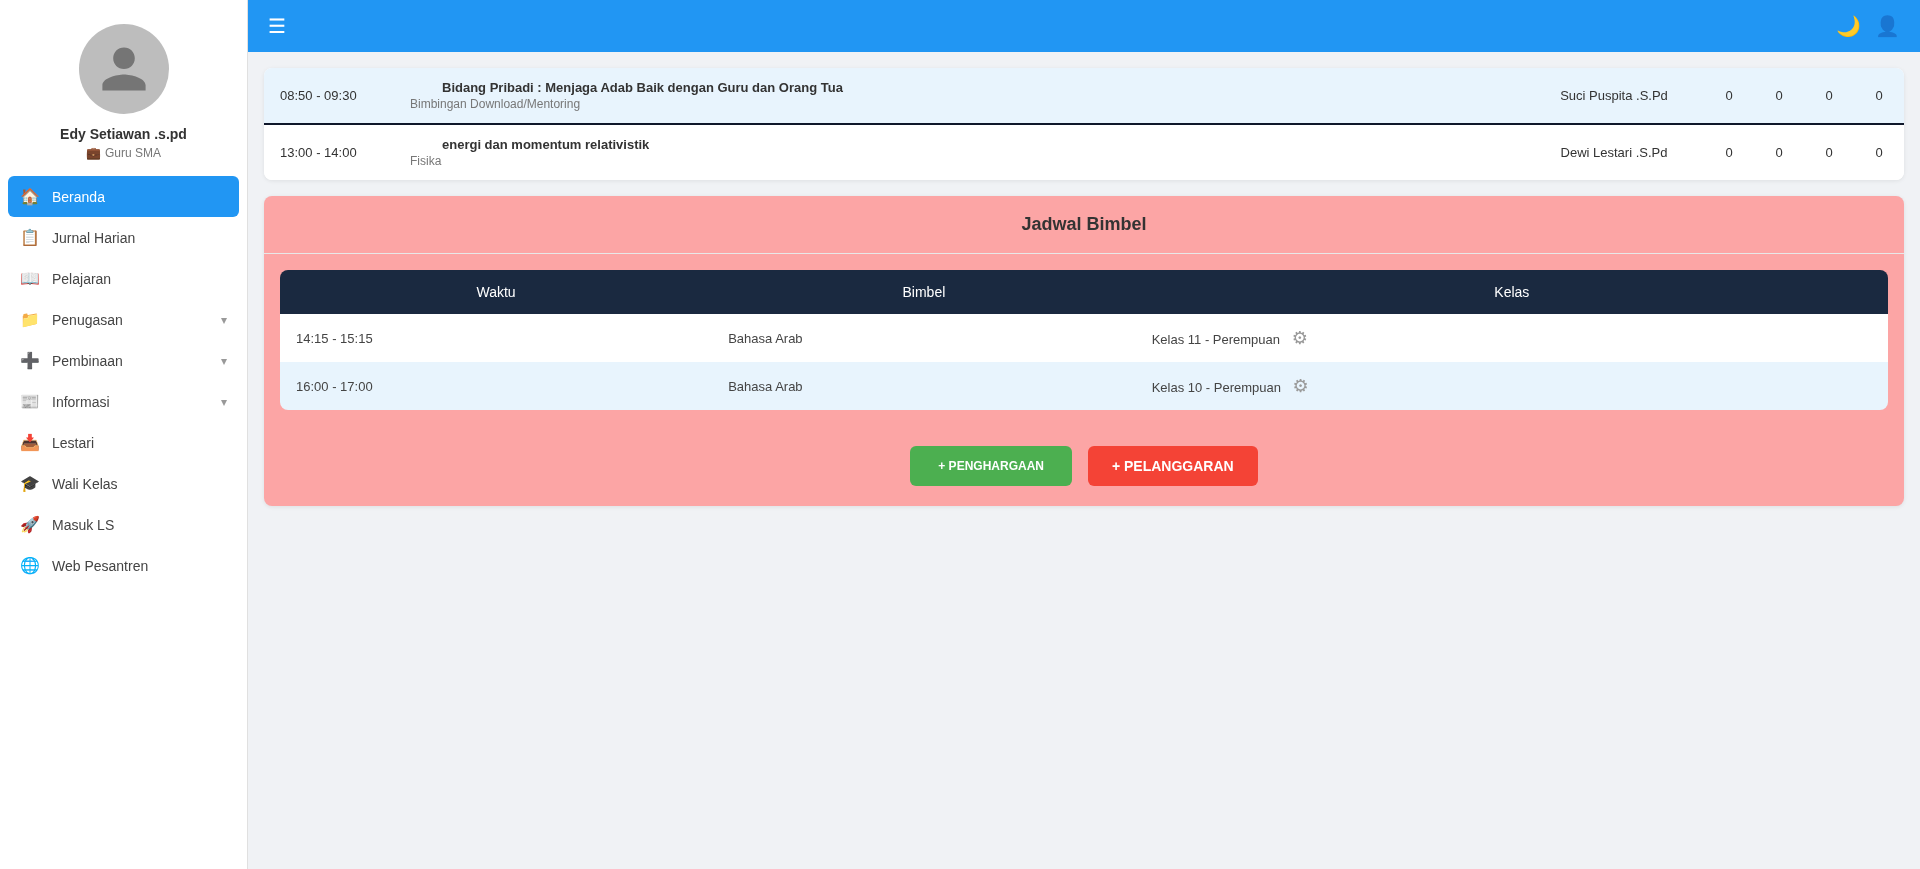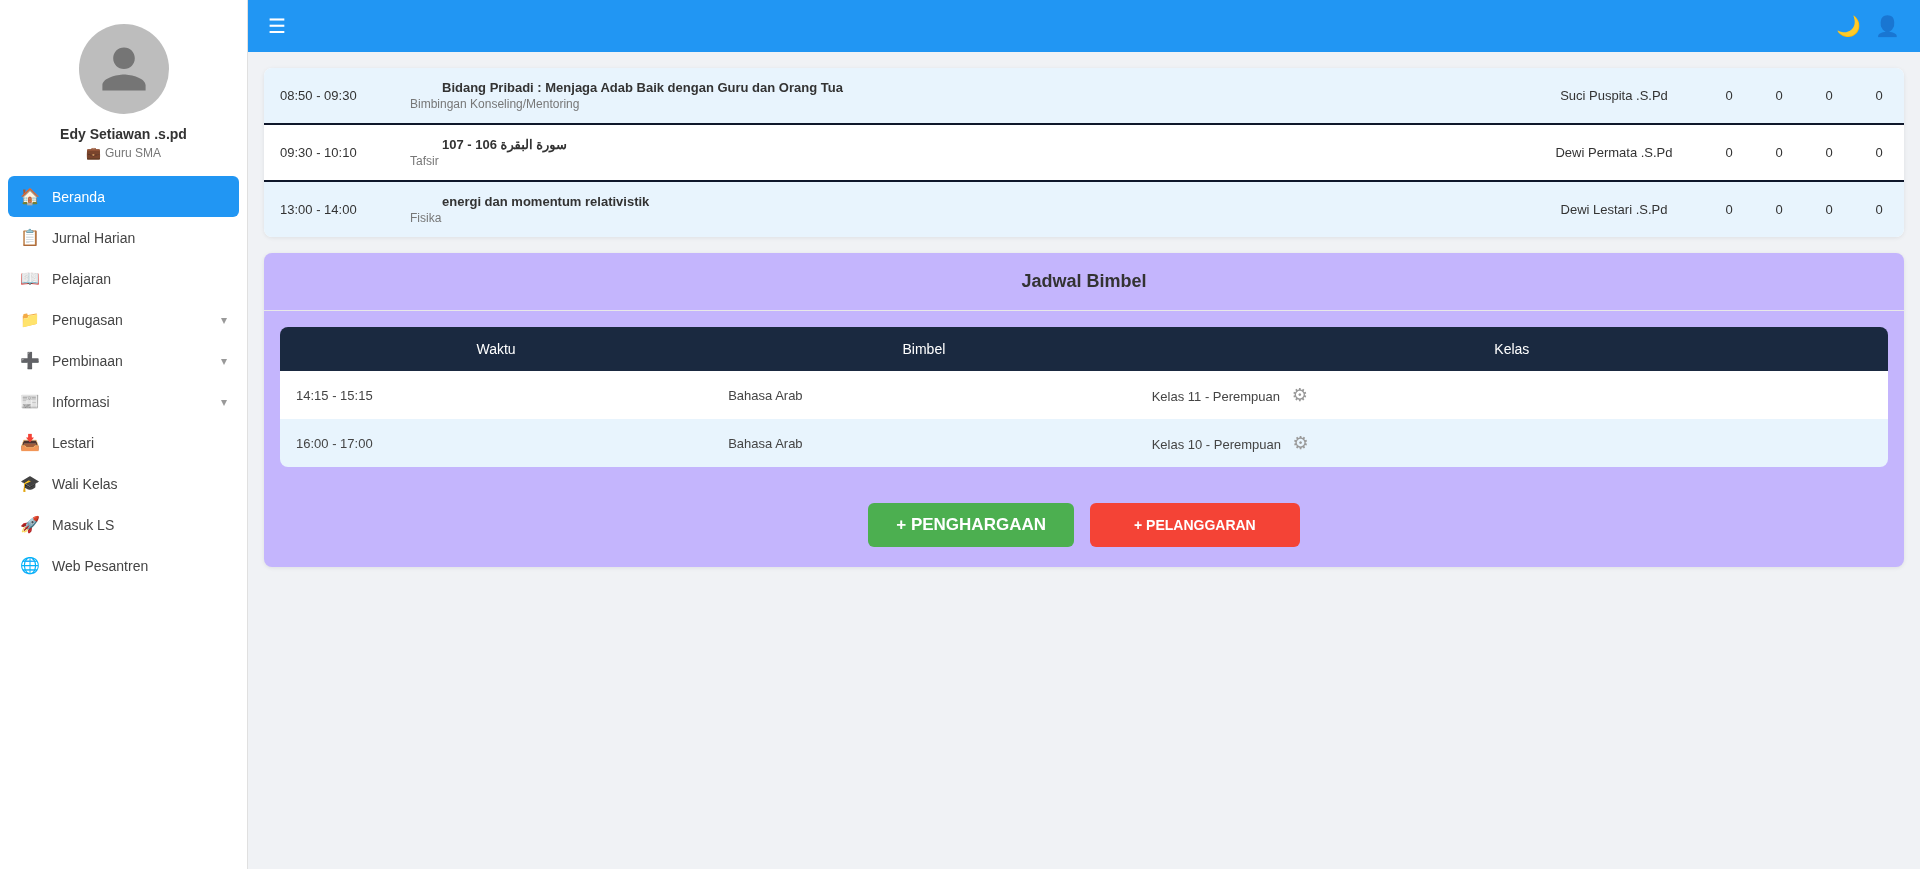--- a/index.html
+++ b/index.html
@@ -132,21 +132,21 @@
     .schedule-table tr:nth-child(even) { background: #fff; }
 
     .subject-name { font-weight: 600; font-size: 13px; color: #333; padding-left: 32px; }
     .subject-type { font-size: 12px; color: #777; margin-top: 2px; }
     .time-col { white-space: nowrap; font-size: 13px; color: #555; width: 130px; }
     .teacher-col { font-size: 13px; color: #444; width: 180px; text-align: center; }
     .num-col { text-align: center; width: 50px; font-size: 13px; color: #444; }
 
     
     .bimbel-section {
-      background: #c4b5fd;
+      background: #fca5a5;
       margin: 0 16px 16px;
       border-radius: 8px;
       overflow: hidden;
       box-shadow: 0 1px 4px rgba(0,0,0,0.08);
       padding-bottom: 0;
     }
     .bimbel-title {
       text-align: center;
       padding: 18px;
       font-size: 18px;
@@ -187,29 +187,29 @@
       justify-content: center;
       gap: 16px;
       padding: 20px;
     }
     .btn-penghargaan {
       background: #4caf50;
       color: #fff;
       border: none;
       padding: 12px 28px;
       border-radius: 6px;
-      font-size: 17px;
+      font-size: 12px;
       font-weight: 600;
       cursor: pointer;
     }
     .btn-pelanggaran {
       background: #f44336;
       color: #fff;
       border: none;
-      padding: 12px 44px;
+      padding: 12px 24px;
       border-radius: 6px;
       font-size: 14px;
       font-weight: 600;
       cursor: pointer;
     }
   </style>
 </head>
 <body>
 
 <div class="sidebar">
@@ -292,35 +292,23 @@
 
   <div class="content">
 
     <div class="schedule-section">
       <table class="schedule-table">
         <tbody id="schedule-tbody">
         <tr>
       <td class="time-col">08:50 - 09:30</td>
       <td>
         <div class="subject-name">Bidang Pribadi : Menjaga Adab Baik dengan Guru dan Orang Tua</div>
-        <div class="subject-type">Bimbingan Konseling/Mentoring</div>
+        <div class="subject-type">Bimbingan Download/Mentoring</div>
       </td>
       <td class="teacher-col">Suci Puspita .S.Pd</td>
-      <td class="num-col">0</td>
-      <td class="num-col">0</td>
-      <td class="num-col">0</td>
-      <td class="num-col">0</td>
-    </tr>
-            <tr>
-      <td class="time-col">09:30 - 10:10</td>
-      <td>
-        <div class="subject-name">سورة البقرة 106 - 107</div>
-        <div class="subject-type">Tafsir</div>
-      </td>
-      <td class="teacher-col">Dewi Permata .S.Pd</td>
       <td class="num-col">0</td>
       <td class="num-col">0</td>
       <td class="num-col">0</td>
       <td class="num-col">0</td>
     </tr>
             <tr>
       <td class="time-col">13:00 - 14:00</td>
       <td>
         <div class="subject-name">energi dan momentum relativistik</div>
         <div class="subject-type">Fisika</div>

